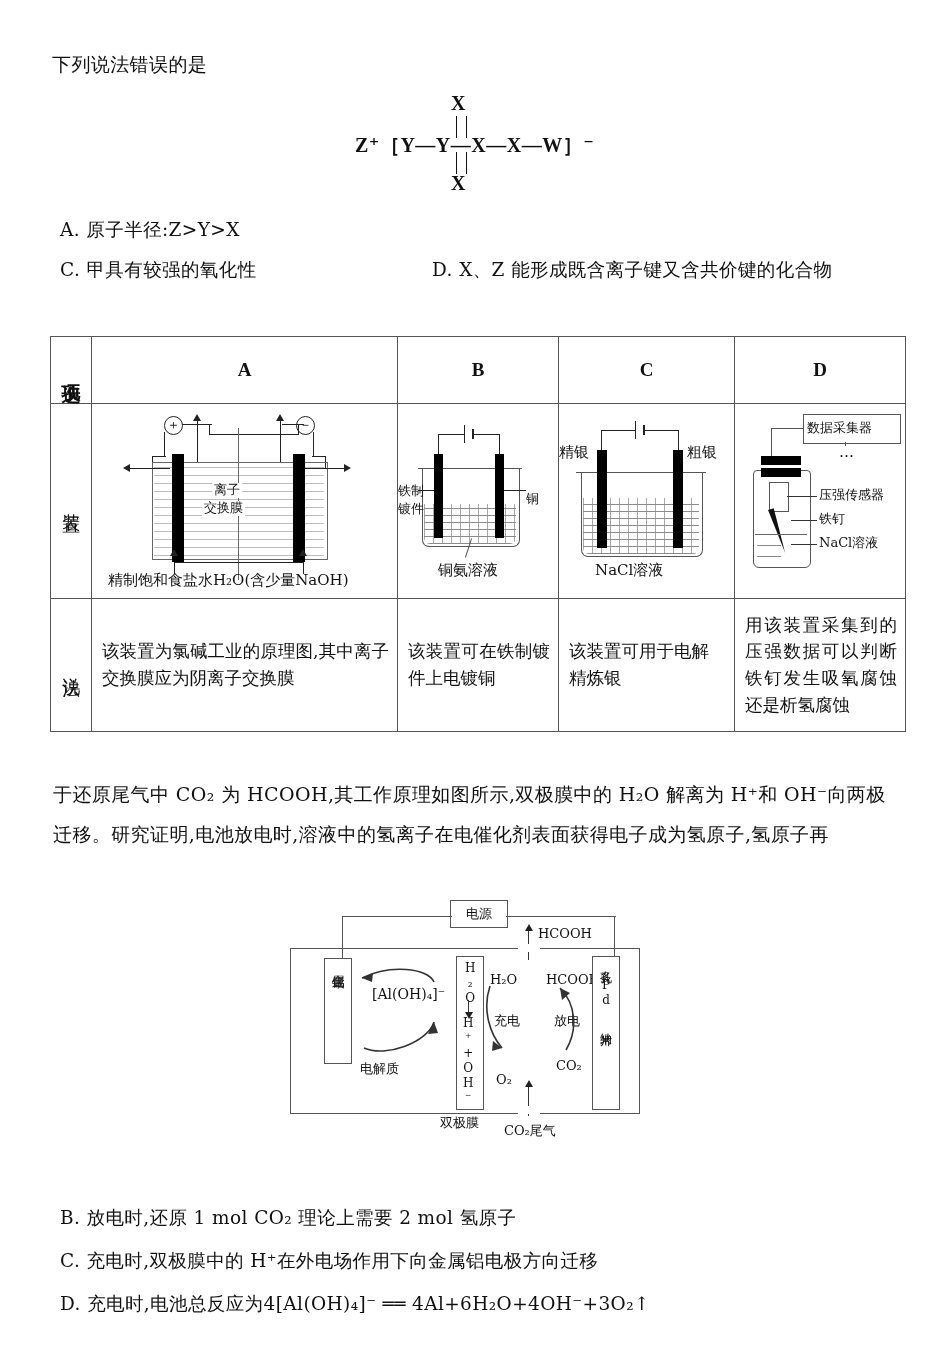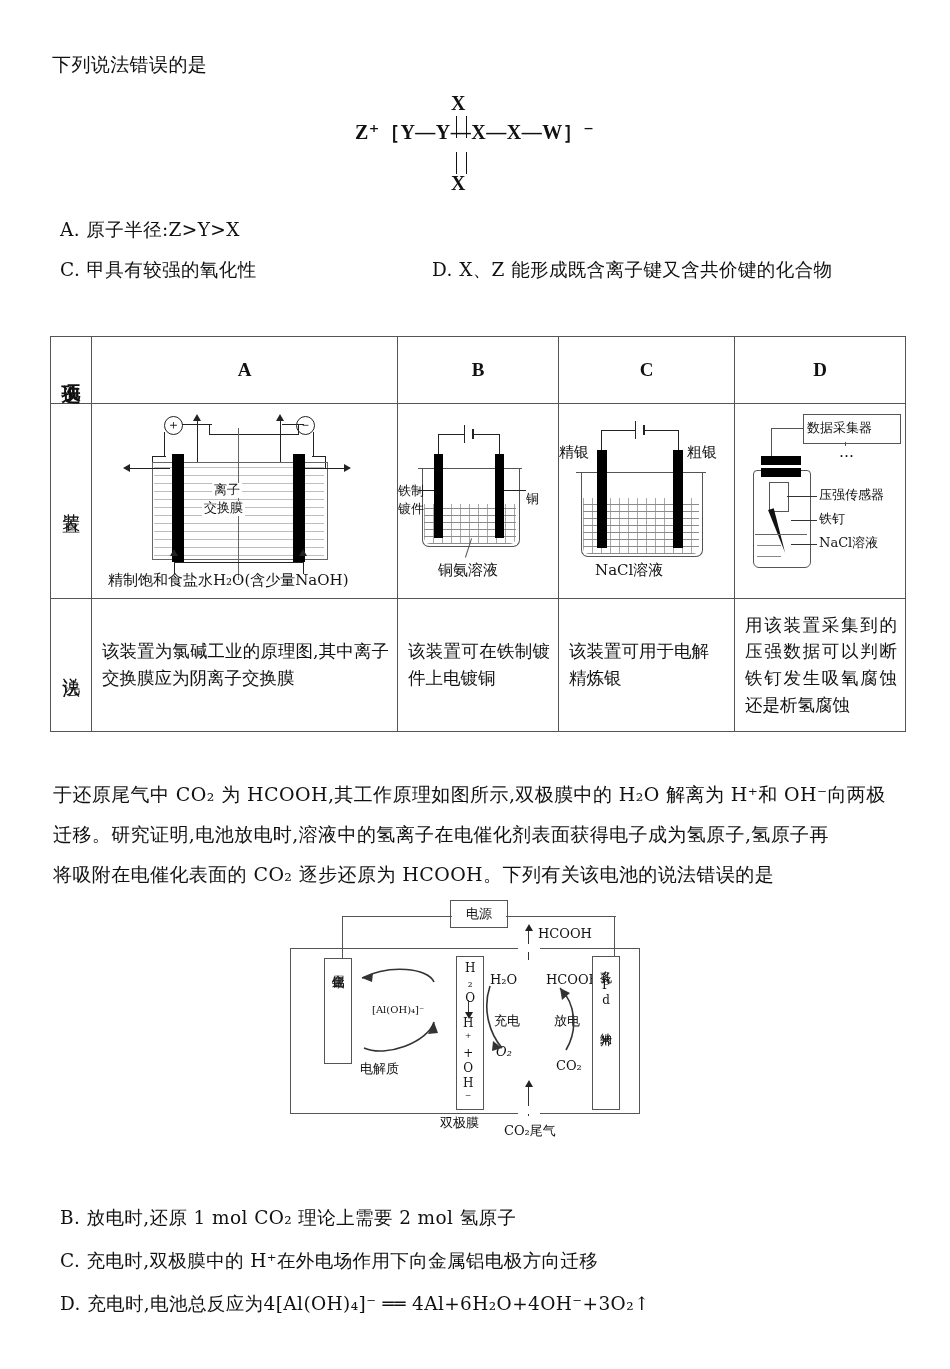--- a/index.html
+++ b/index.html
@@ -47,21 +47,21 @@
     position: absolute; left: 101px; top: 24px;
     width: 9px; height: 22px;
     border-left: 1.6px solid #111; border-right: 1.6px solid #111;
   }
   #formula .dbl-dn {
     position: absolute; left: 101px; top: 60px;
     width: 9px; height: 22px;
     border-left: 1.6px solid #111; border-right: 1.6px solid #111;
   }
   #formula .fx-mid {
-    position: absolute; left: 0px; top: 27px;
+    position: absolute; left: 0px; top: 40px;
     white-space: nowrap;
     letter-spacing: 0.5px;
     text-align: right;
   }
 
   
   #q11table {
     position: absolute;
     left: 50px; top: 336px;
     width: 850px;
@@ -369,62 +369,59 @@
     </tr>
   </tbody>
     </table>
 
   <div class="line q-stem cn" style="left:53px; top:782px;">
     <span>于还原尾气中 CO₂ 为 HCOOH,其工作原理如图所示,双极膜中的 H₂O 解离为 H⁺和 OH⁻向两极</span>
   </div>
   <div class="line q-stem cn" style="left:53px; top:822px;">
     <span>迁移。研究证明,电池放电时,溶液中的氢离子在电催化剂表面获得电子成为氢原子,氢原子再</span>
   </div>
-  <div class="line q-stem cn" style="left:53px; top:862px;">
-    <span>将吸附在电催化表面的 CO₂ 逐步还原为 HCOOH。下列有关该电池的说法错误的是</span>
-  </div>
 
   <div id="q12fig">
 
     <div class="bx" style="left:170px; top:0px; width:56px; height:26px; line-height:25px;">
       <span>电源</span>
     </div>
 
     <div class="wire" style="position:absolute; left:62px; top:16px; width:110px; height:1.4px;"></div>
     <div class="wire" style="position:absolute; left:62px; top:16px; width:1.4px; height:44px;"></div>
     <div class="wire" style="position:absolute; left:226px; top:16px; width:110px; height:1.4px;"></div>
     <div class="wire" style="position:absolute; left:334px; top:16px; width:1.4px; height:44px;"></div>
 
     <div style="position:absolute; left:10px; top:48px; width:348px; height:164px; border:1.4px solid #555;"></div>
 
     <div class="bx" style="left:44px; top:58px; width:26px; height:104px;">
       <div class="vlabel" style="margin:5px auto 0 auto;">金属铝</div>
     </div>
 
     <div class="t cn" style="left:80px; top:160px;">电解质</div>
 
-    <div class="t" style="left:92px; top:104px; font-size:10px;">[Al(OH)₄]⁻</div>
+    <div class="t" style="left:92px; top:86px; font-size:14px;">[Al(OH)₄]⁻</div>
     <svg style="position:absolute; left:62px; top:60px; width:110px; height:100px;" viewBox="0 0 110 100">
       <path d="M92 22 C86 8 48 4 20 18" fill="none" stroke="#333" stroke-width="1.6"></path>
       <polygon points="20,18 31,13 30,22" fill="#333"></polygon>
       <path d="M22 88 C44 98 86 82 92 62" fill="none" stroke="#333" stroke-width="1.6"></path>
       <polygon points="92,62 86,74 96,73" fill="#333"></polygon>
     </svg>
 
     <div class="bx" style="left:176px; top:56px; width:26px; height:152px;">
       <div class="vlabel" style="margin:4px auto 0 auto; font-size:12px;">H₂O</div>
     </div>
     <div class="vlabel t" style="left:182px; top:116px; font-size:12px;">H⁺+OH⁻</div>
     <div style="position:absolute; left:188px; top:100px; width:1.4px; height:14px; background:#333;"></div>
     <div class="arrD" style="left:185px; top:112px;"></div>
     <div class="t cn" style="left:160px; top:214px;">双极膜</div>
 
     <div class="t" style="left:210px; top:72px;">H₂O</div>
     <div class="t cn" style="left:214px; top:112px;">充电</div>
-    <div class="t" style="left:216px; top:144px;font-style:italic;">O₂</div>
+    <div class="t" style="left:216px; top:172px;">O₂</div>
     <svg style="position:absolute; left:200px; top:84px; width:50px; height:80px;" viewBox="0 0 50 80">
       <path d="M10 2 C2 26 10 50 22 64" fill="none" stroke="#333" stroke-width="1.6"></path>
       <polygon points="22,64 13,57 12,67" fill="#333"></polygon>
     </svg>
 
     <div class="t" style="left:266px; top:72px;">HCOOH</div>
     <div class="t cn" style="left:274px; top:112px;">放电</div>
     <div class="t" style="left:276px; top:158px;">CO₂</div>
     <svg style="position:absolute; left:262px; top:84px; width:50px; height:80px;" viewBox="0 0 50 80">
       <path d="M24 66 C36 46 34 20 18 4" fill="none" stroke="#333" stroke-width="1.6"></path>

